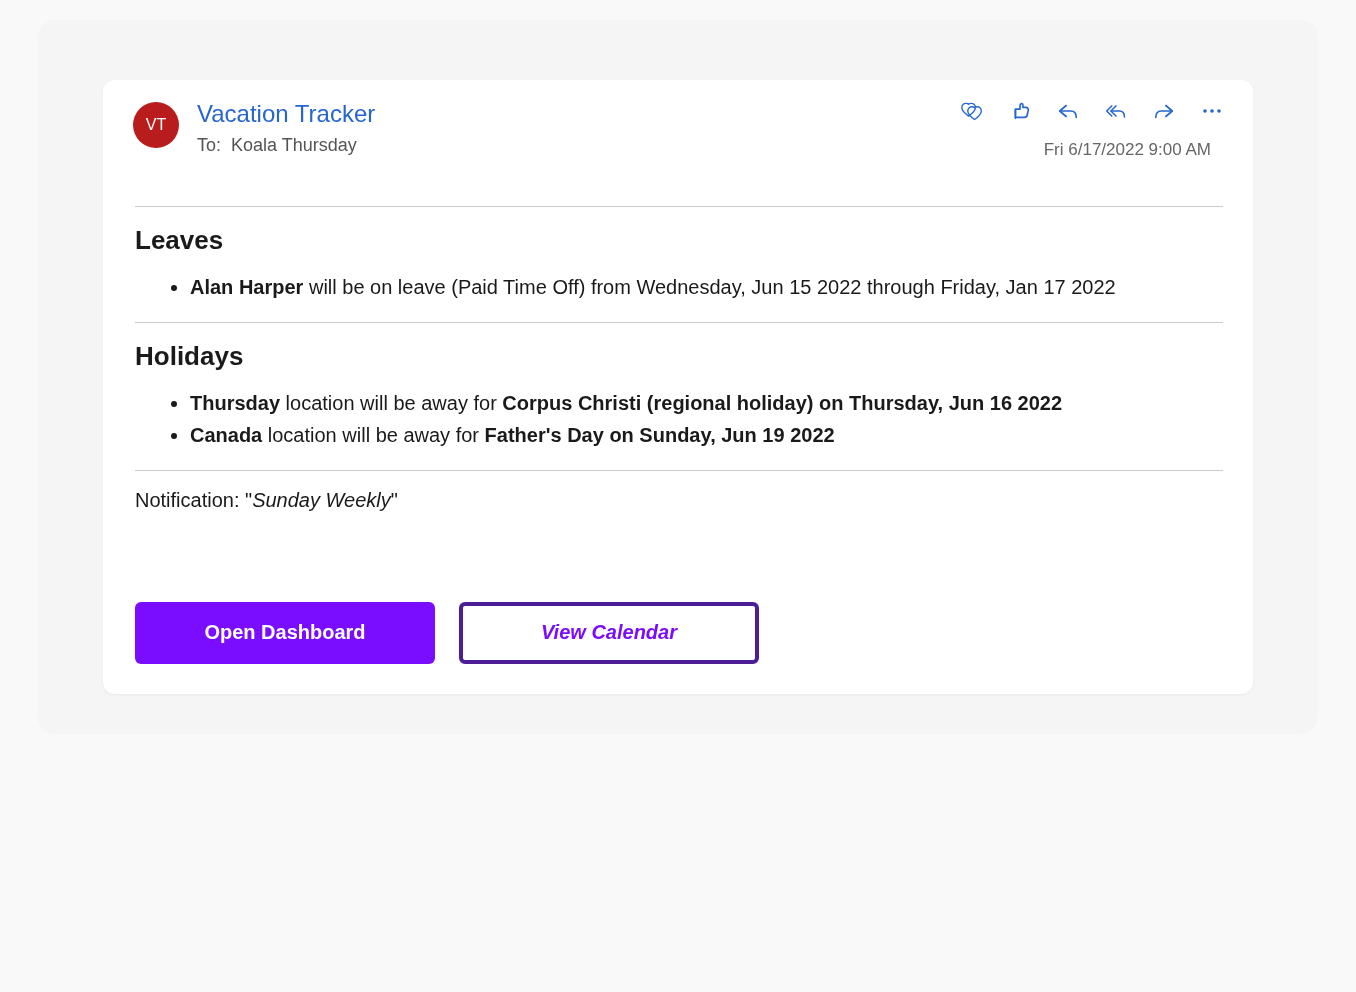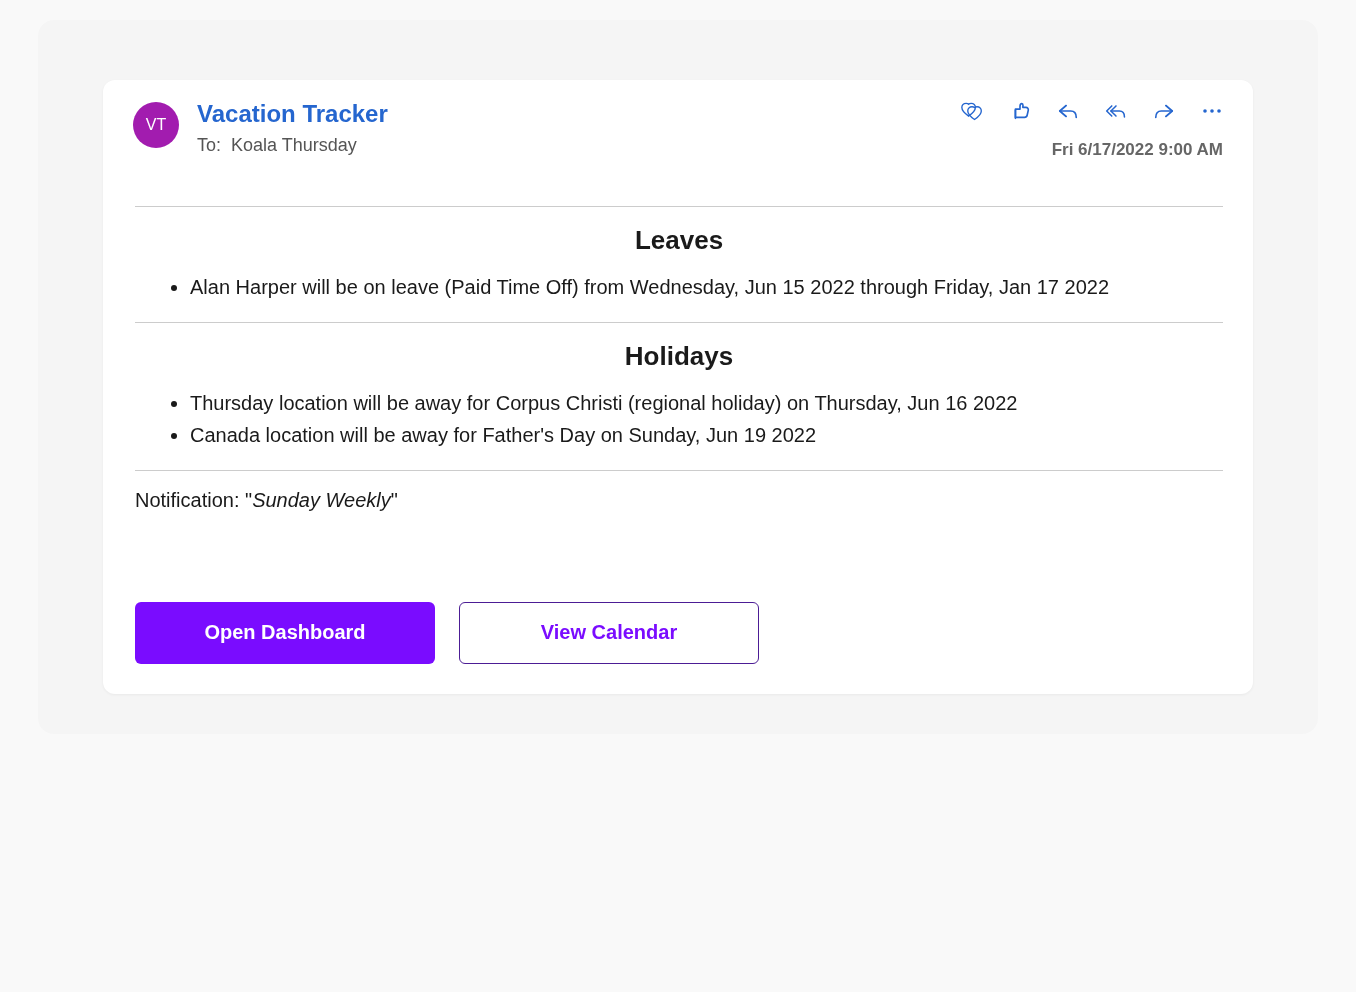--- a/index.html
+++ b/index.html
@@ -27,36 +27,36 @@
     }
     .header {
       display: flex;
       align-items: flex-start;
       position: relative;
     }
     .avatar {
       width: 46px;
       height: 46px;
       border-radius: 50%;
-      background: #a21caf;
+      background: #b91c1c;
       color: #fff;
       display: flex;
       align-items: center;
       justify-content: center;
       font-size: 16px;
       font-weight: 500;
       flex-shrink: 0;
       margin-right: 18px;
       margin-top: 2px;
     }
     .header-info { flex: 1; }
     .sender-name {
       color: #2566cf;
       font-size: 24px;
-      font-weight: 700;
+      font-weight: 400;
       line-height: 1.2;
     }
     .recipient-line {
       color: #555;
       font-size: 18px;
       margin-top: 6px;
     }
     .toolbar {
       position: absolute;
       top: 0;
@@ -70,25 +70,24 @@
       height: 22px;
       display: flex;
       align-items: center;
       justify-content: center;
       cursor: pointer;
       color: #2566cf;
     }
     .tool-icon svg { display: block; }
     .timestamp {
       position: absolute;
-      right: 0;
+      right: 12px;
       top: 40px;
       color: #666;
       font-size: 17px;
-      font-weight: bold;
     }
     .body {
       margin-top: 50px;
       padding-left: 2px;
     }
     .intro {
       font-size: 20px;
       color: #222;
       line-height: 1.5;
       margin-bottom: 18px;
@@ -96,30 +95,29 @@
     hr {
       border: none;
       border-top: 1px solid #ccc;
       margin: 10px 0 18px 0;
     }
     h2 {
       font-size: 26px;
       font-weight: 700;
       color: #1a1a1a;
       margin-bottom: 16px;
-      text-align: center;
     }
     ul { list-style: disc; padding-left: 55px; margin-bottom: 20px; }
     li {
       font-size: 20px;
       color: #1a1a1a;
       line-height: 1.5;
       margin-bottom: 2px;
     }
-    li b { font-weight: 400; text-align: right; }
+    li b { font-weight: 700; text-align: right; }
     .notif {
       font-size: 20px;
       color: #1a1a1a;
       margin-top: 18px;
     }
     .notif em { font-style: italic; }
     .buttons {
       display: flex;
       gap: 24px;
       margin-top: 90px;
@@ -136,21 +134,22 @@
       justify-content: center;
     }
     .btn-primary {
       background: #7a0cff;
       color: #fff;
       border: none;
     }
     .btn-secondary {
       background: #fff;
       color: #7a0cff;
-      border: 1px solid #4c1d95;
+      border: 4px solid #4c1d95;
+      font-style: italic;
     }
   </style>
 </head>
 <body>
 
 <div class="container">
   <div class="email-card">
 
     <div class="header">
       <div class="avatar">VT</div>

